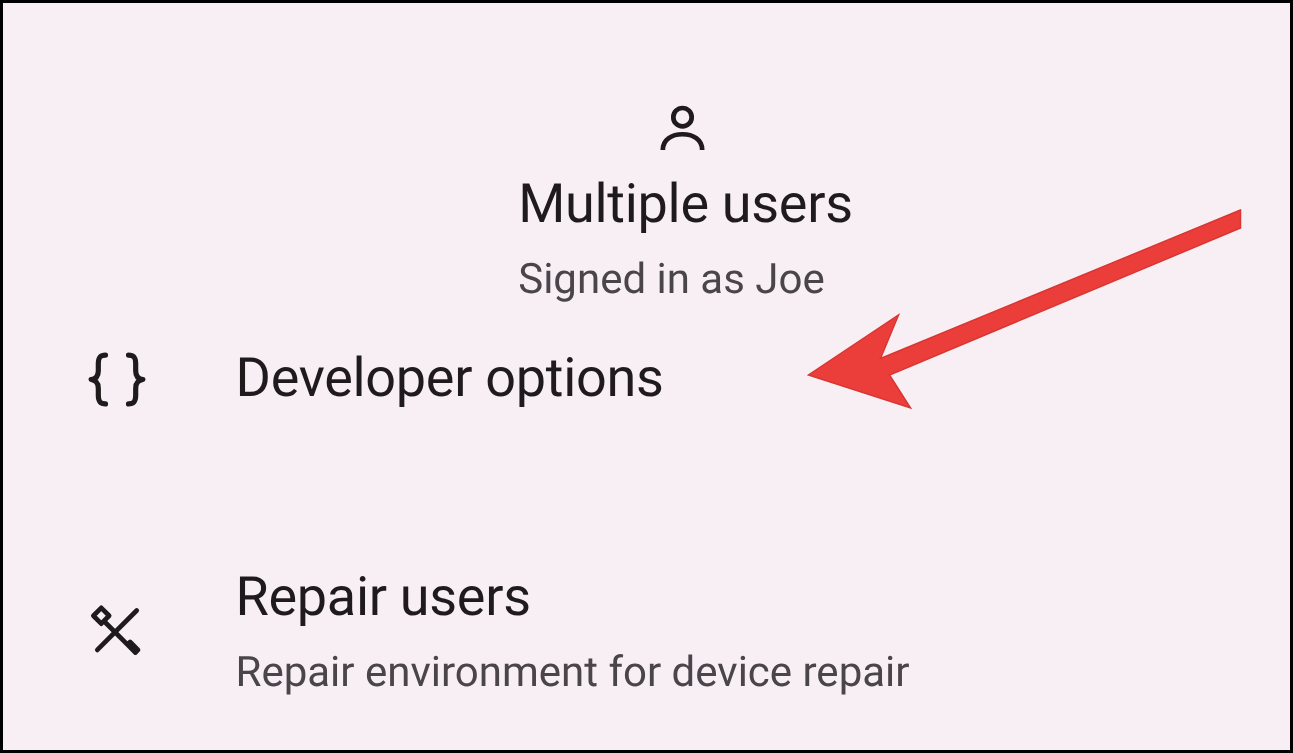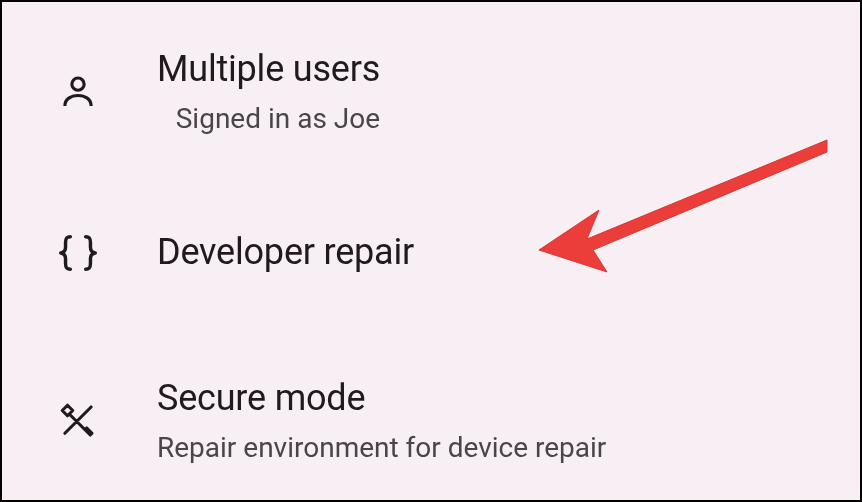--- a/index.html
+++ b/index.html
@@ -17,23 +17,24 @@
       overflow: hidden;
     }
     .settings-item {
       display: flex;
       align-items: center;
       padding: 0;
       cursor: pointer;
     }
     .item-multiple-users {
       position: absolute;
-      top: 44px;
+      top: 56px;
       left: 0;
       width: 100%;
+      flex-direction: column;
     }
     .item-developer-options {
       position: absolute;
       top: 223px;
       left: 0;
       width: 100%;
     }
     .item-repair-mode {
       position: absolute;
       top: 373px;
@@ -60,21 +61,20 @@
       color: #1f1b1d;
       line-height: 1.3;
       letter-spacing: -0.2px;
     }
     .item-subtitle {
       font-size: 28px;
       font-weight: 400;
       color: #4a4548;
       line-height: 1.3;
       margin-top: 8px;
-      text-align: right;
     }
     .arrow-annotation {
       position: absolute;
       top: 130px;
       left: 525px;
       width: 310px;
       height: 160px;
       pointer-events: none;
     }
   </style>
@@ -95,32 +95,32 @@
 </div>
 
 <div class="settings-item item-developer-options">
   <span class="icon-wrapper">
     <svg width="46" height="46" viewBox="0 0 24 24" fill="none" stroke="#1f1b1d" stroke-width="1.8" stroke-linecap="round" stroke-linejoin="round">
       <path d="M8 3.5C6 3.5 5.5 4.5 5.5 6.5v2.5c0 1.8-1 2.8-2.5 3 1.5 0.2 2.5 1.2 2.5 3v2.5c0 2 0.5 3 2.5 3"></path>
       <path d="M16 3.5c2 0 2.5 1 2.5 3v2.5c0 1.8 1 2.8 2.5 3-1.5 0.2-2.5 1.2-2.5 3v2.5c0 2-0.5 3-2.5 3"></path>
     </svg>
   </span>
   <div class="text-wrapper">
-    <span class="item-title">Developer repair</span>
+    <span class="item-title">Developer options</span>
   </div>
 </div>
 
 <div class="settings-item item-repair-mode">
   <span class="icon-wrapper">
     <svg width="42" height="42" viewBox="0 0 24 24" fill="none" stroke="#1f1b1d" stroke-width="1.8" stroke-linecap="round" stroke-linejoin="round">
       <path d="M6 3l3 3-3 3-3-3 3-3z M7 8l11 11 M4.5 19l15-15 M17 16l3 3-1 1-3-3z"></path>
     </svg>
   </span>
   <div class="text-wrapper">
-    <span class="item-title">Secure mode</span>
+    <span class="item-title">Repair users</span>
     <span class="item-subtitle">Repair environment for device repair</span>
   </div>
 </div>
 
 <svg class="arrow-annotation" viewBox="0 0 310 160">
   <defs>
     <linearGradient id="arrowGrad" x1="0%" y1="0%" x2="100%" y2="0%">
       <stop offset="0%" stop-color="#eb3e3a"></stop>
       <stop offset="100%" stop-color="#eb3e3a"></stop>
     </linearGradient>

